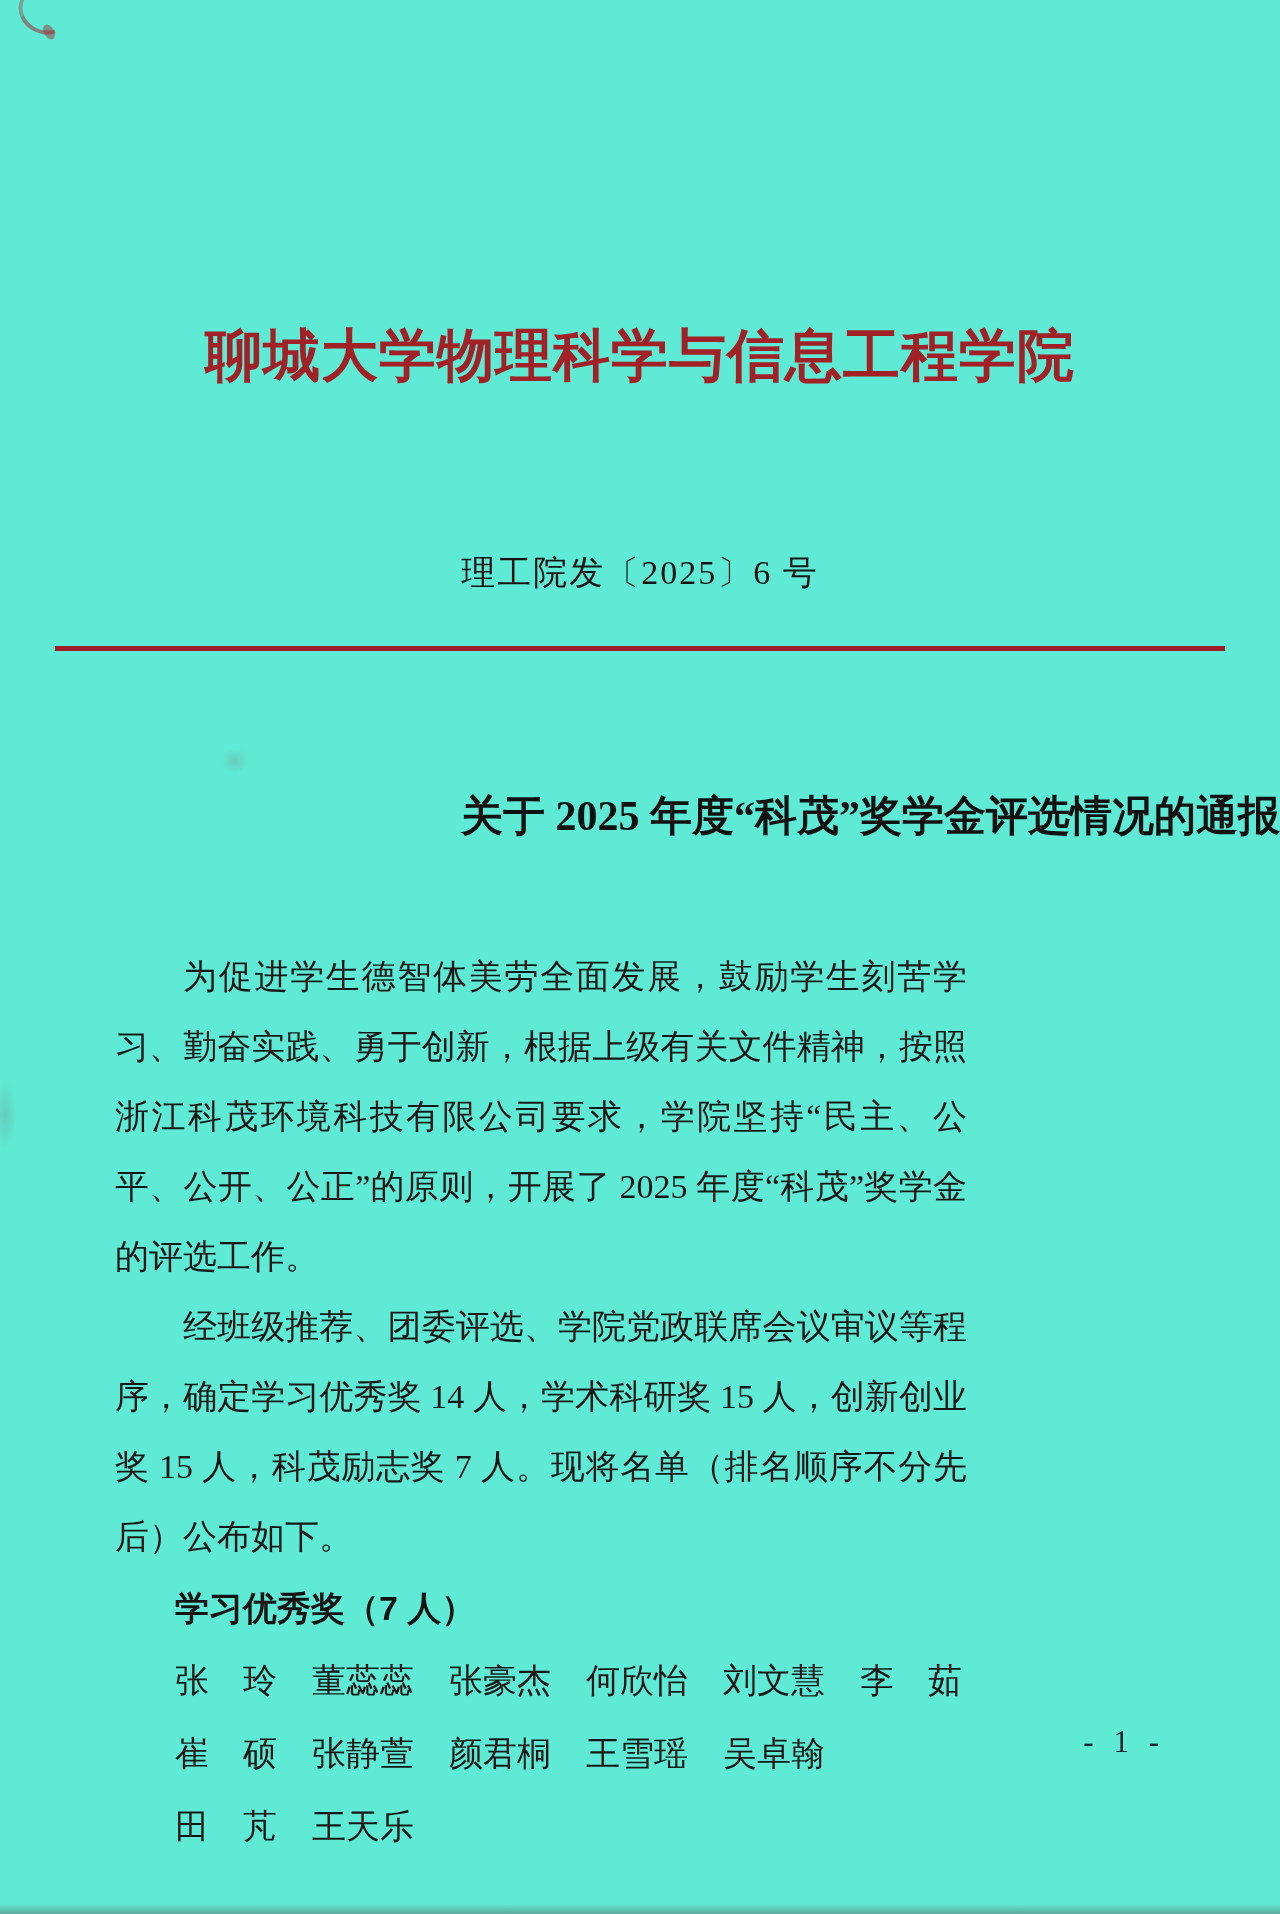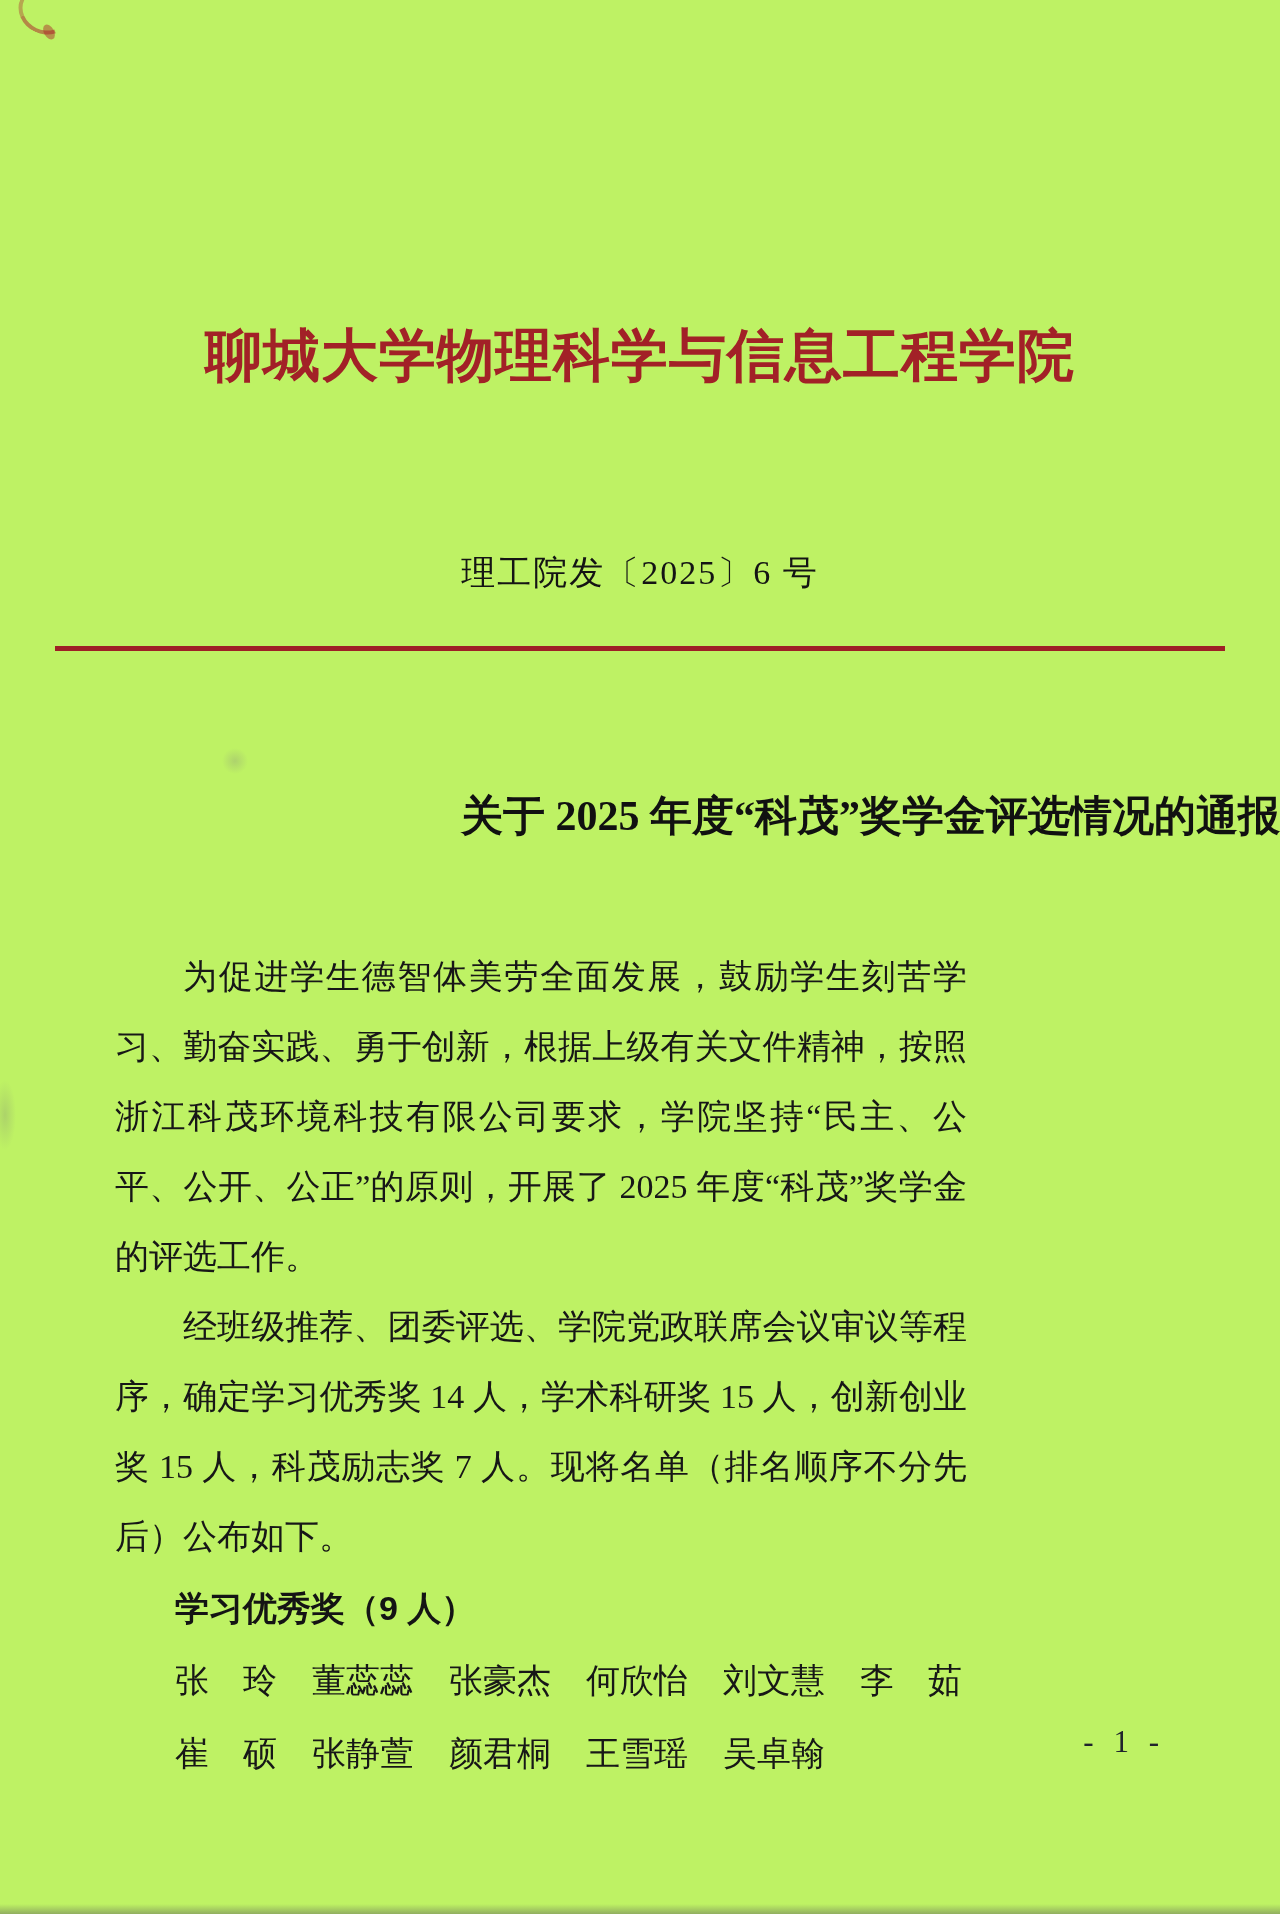--- a/index.html
+++ b/index.html
@@ -1,20 +1,20 @@
 <!DOCTYPE html>
 <html><head>
 <meta charset="utf-8">
 <style>
   html,body { margin:0; padding:0; background:#e9e9e9; }
   .page {
     position:relative;
     width:1280px; height:1914px;
     margin:0 auto;
-    background:#bef264;
+    background:#5eead4;
     overflow:hidden;
     font-family:"Liberation Serif","DejaVu Serif",serif;
     color:#1a1a1a;
   }
   
   .artifact-red-squiggle {
     position:absolute; left:18px; top:-14px; width:46px; height:40px;
     border:4px solid rgba(170,30,40,.55);
     border-radius:50%;
     border-color:transparent transparent rgba(170,30,40,.5) rgba(170,30,40,.35);
@@ -104,37 +104,41 @@
   <div class="doc-number">理工院发〔2025〕6 号</div>
 
   <div class="red-divider"></div>
 
   <div class="notice-title">关于 2025 年度“科茂”奖学金评选情况的通报</div>
 
   <div class="body-text">
     <p>为促进学生德智体美劳全面发展，鼓励学生刻苦学习、勤奋实践、勇于创新，根据上级有关文件精神，按照浙江科茂环境科技有限公司要求，学院坚持“民主、公平、公开、公正”的原则，开展了 2025 年度“科茂”奖学金的评选工作。</p>
     <p>经班级推荐、团委评选、学院党政联席会议审议等程序，确定学习优秀奖 14 人，学术科研奖 15 人，创新创业奖 15 人，科茂励志奖 7 人。现将名单（排名顺序不分先后）公布如下。</p>
 
-    <div class="award-heading">学习优秀奖（9 人）</div>
+    <div class="award-heading">学习优秀奖（7 人）</div>
 
     <div class="name-row">
       <span class="name-cell">张　玲</span>
       <span class="name-cell">董蕊蕊</span>
       <span class="name-cell">张豪杰</span>
       <span class="name-cell">何欣怡</span>
       <span class="name-cell">刘文慧</span>
       <span class="name-cell">李　茹</span>
     </div>
 
     <div class="name-row">
       <span class="name-cell">崔　硕</span>
       <span class="name-cell">张静萱</span>
       <span class="name-cell">颜君桐</span>
       <span class="name-cell">王雪瑶</span>
       <span class="name-cell">吴卓翰</span>
     </div>
 
+    <div class="name-row">
+      <span class="name-cell">田　芃</span>
+      <span class="name-cell">王天乐</span>
+    </div>
   </div>
 
   <div class="page-number">- 1 -</div>
 
   <div class="scan-bottom-edge"></div>
 </div>
 
 </body></html>

